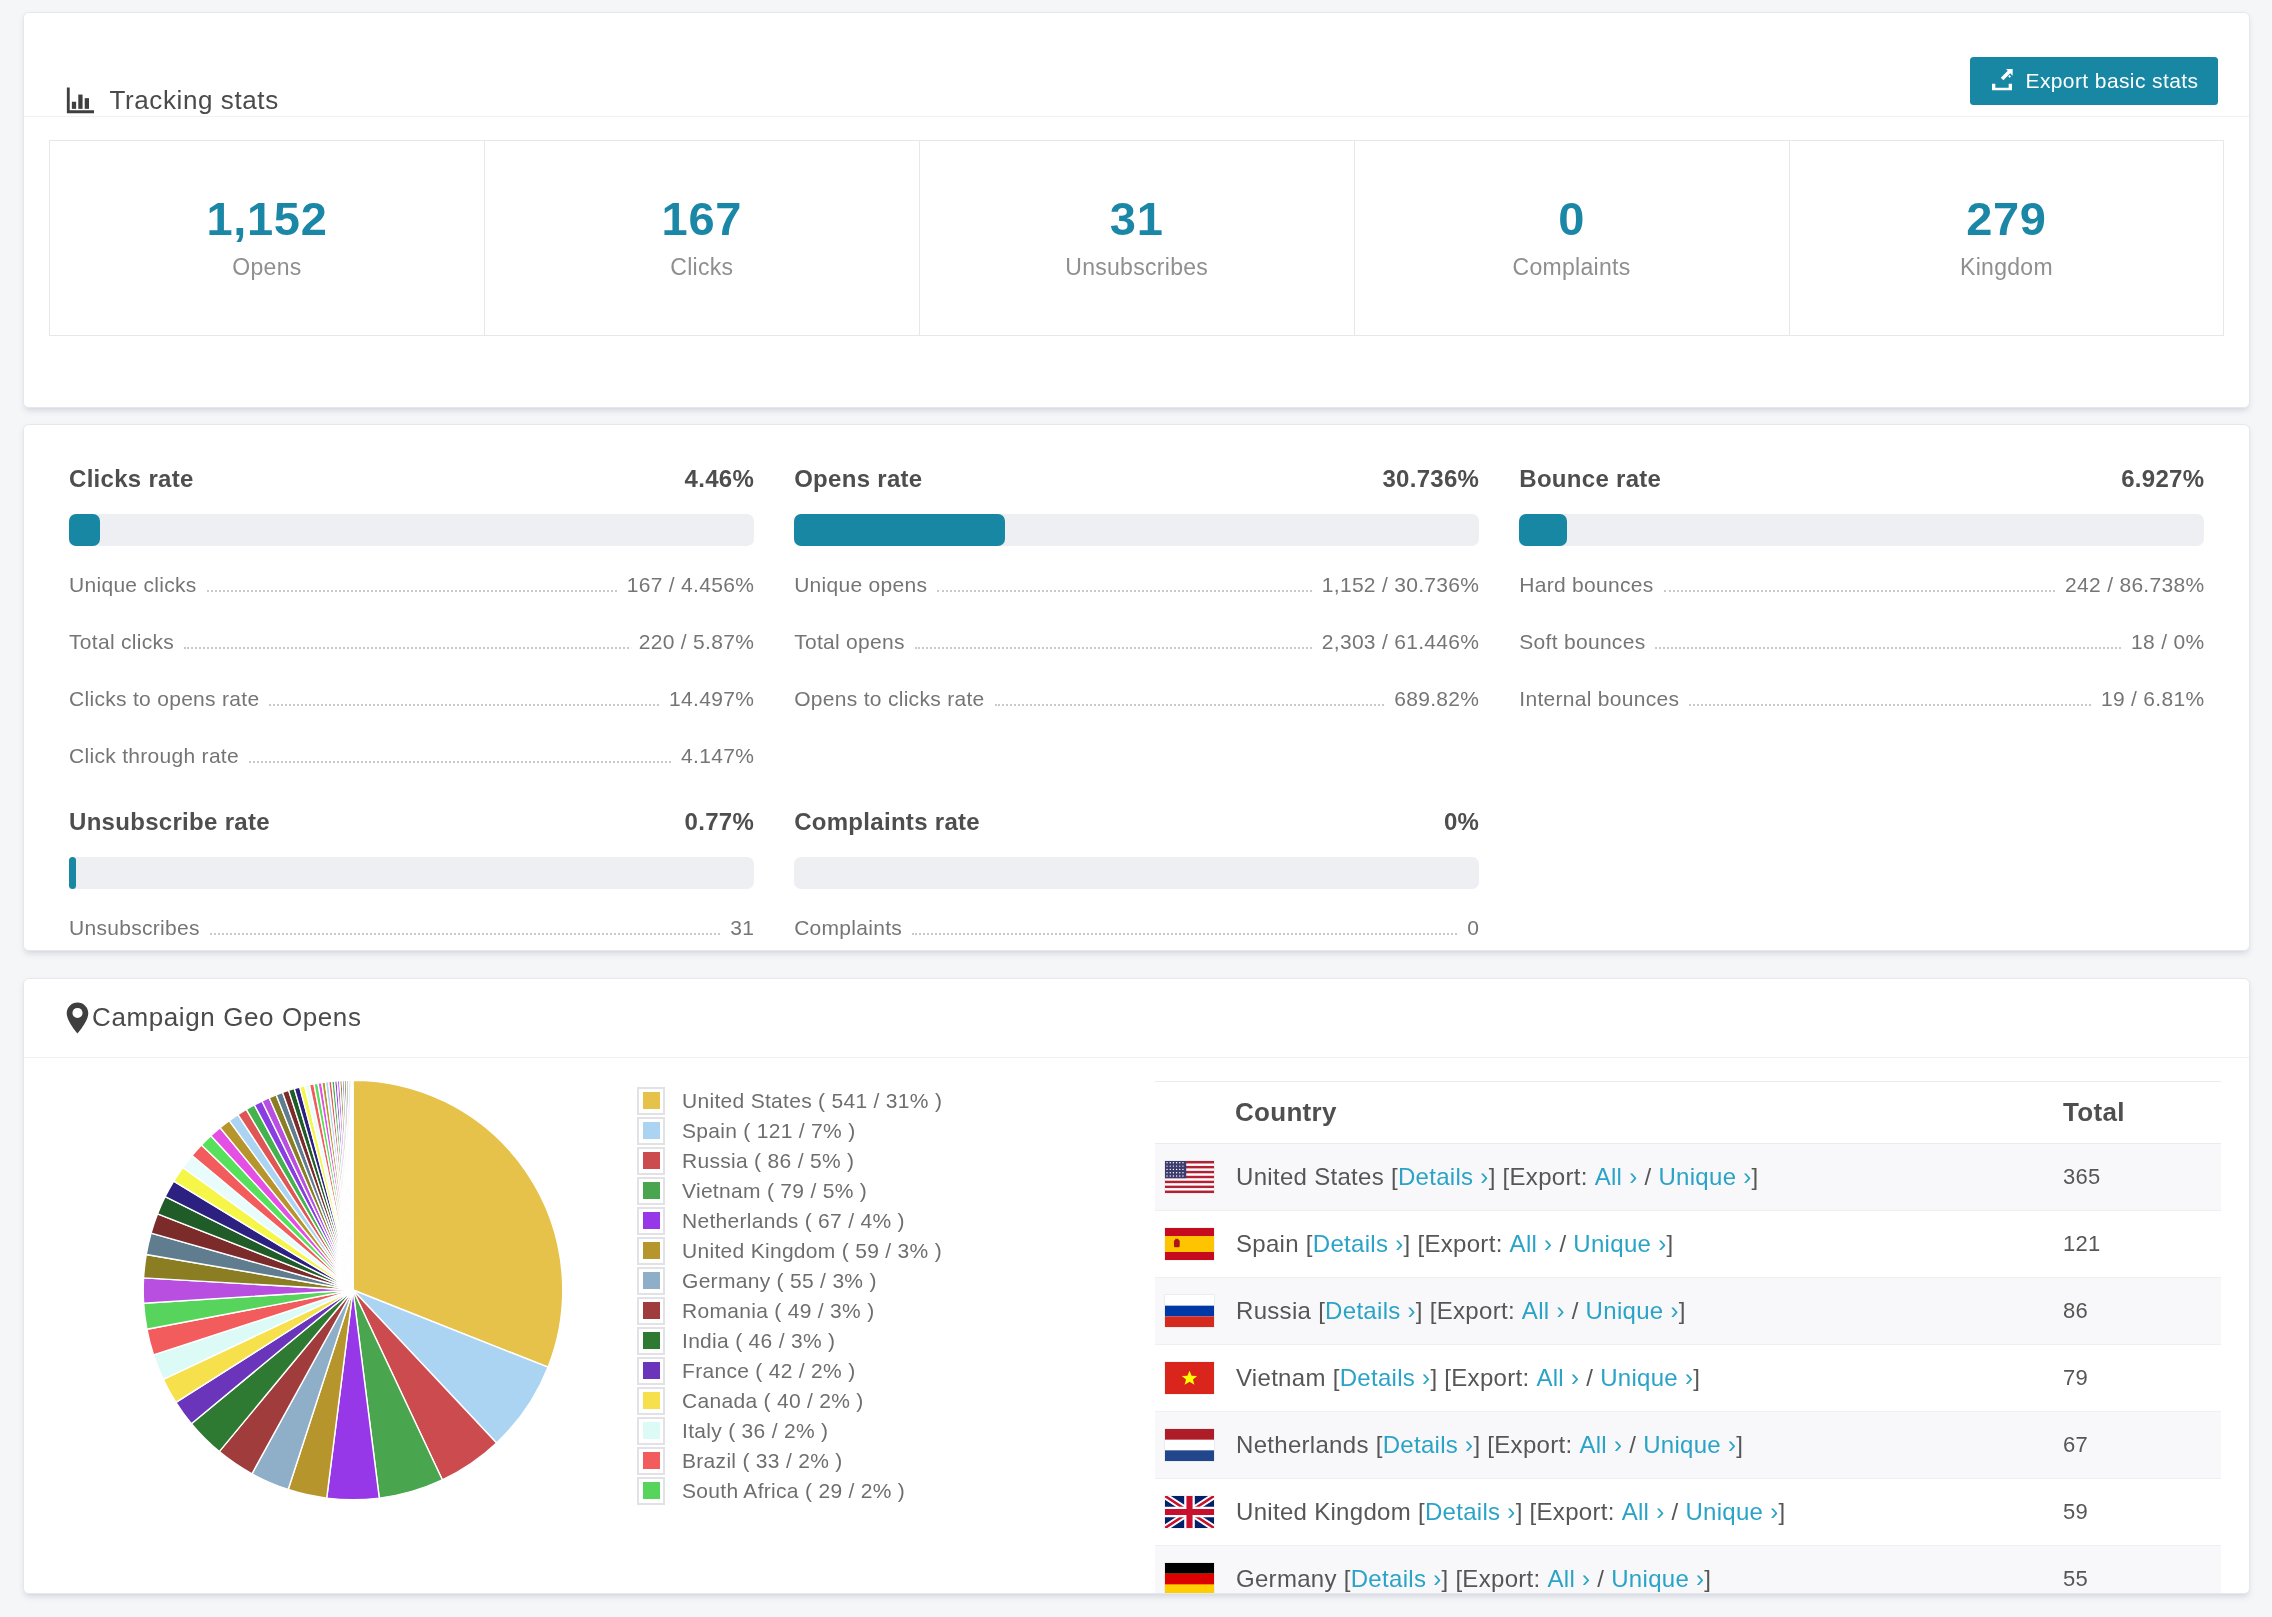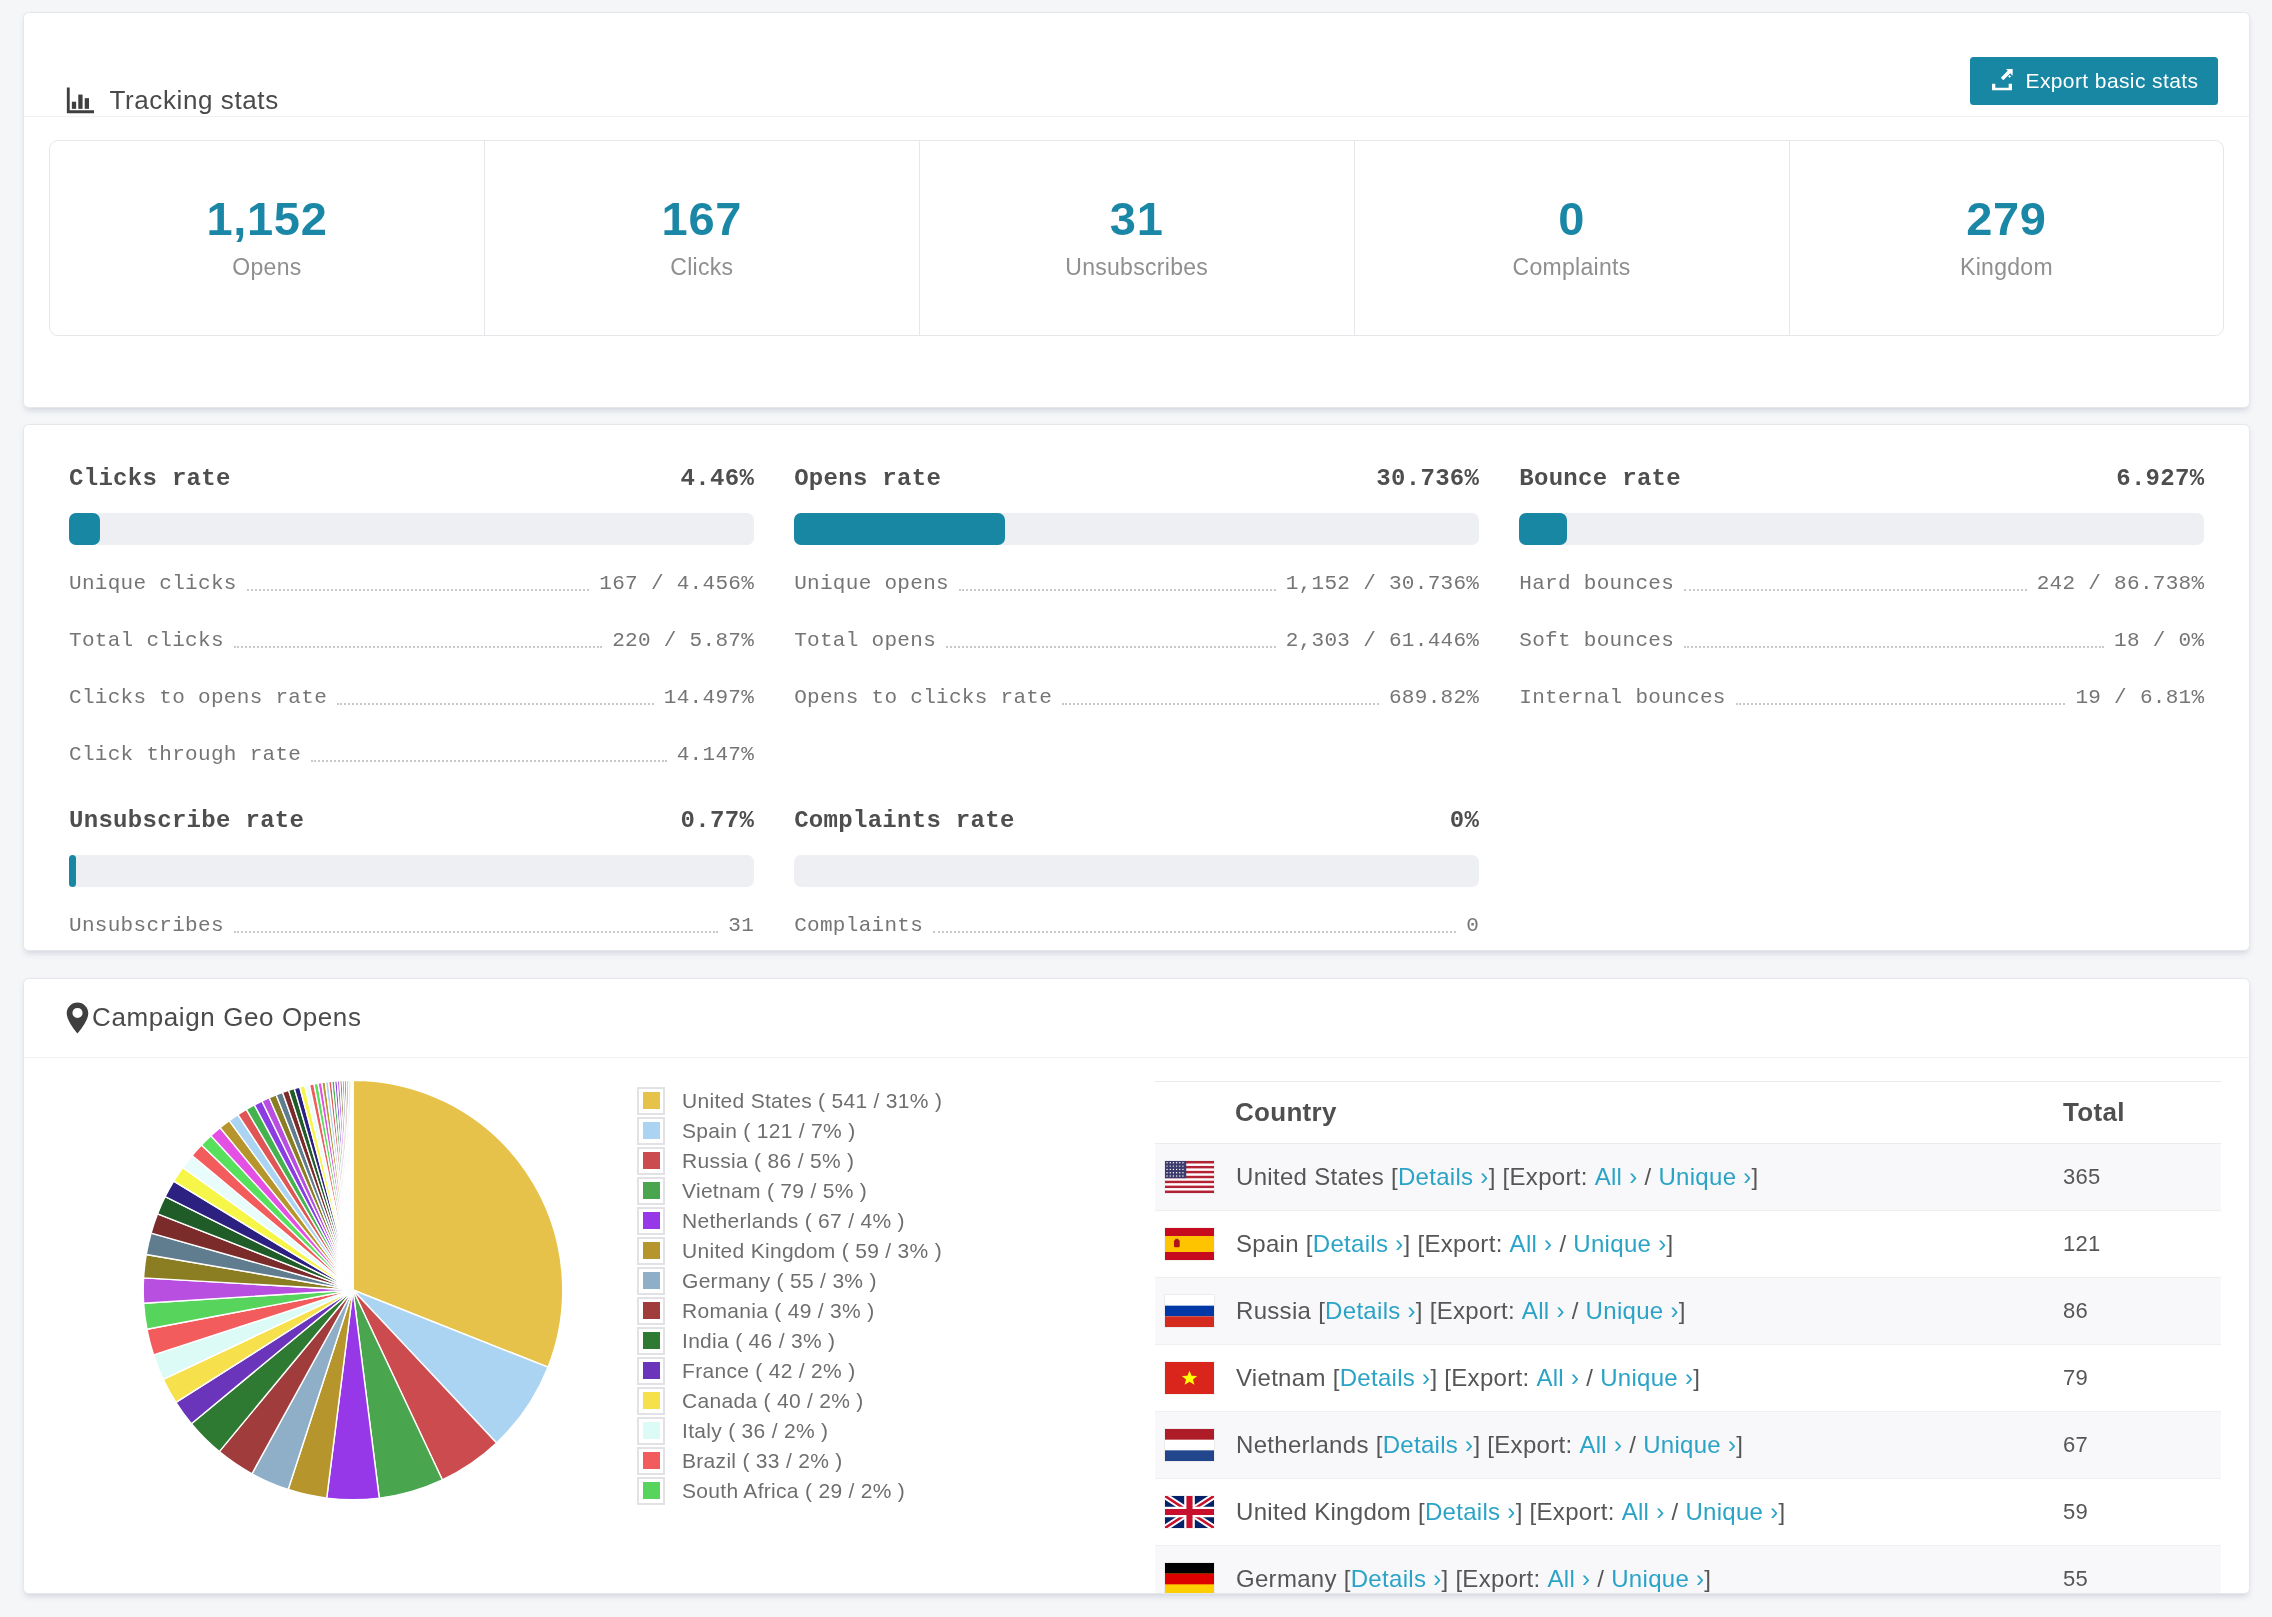--- a/index.html
+++ b/index.html
@@ -31,29 +31,29 @@
   .btn-export {
     position:absolute; top:44px; right:31px;
     display:flex; align-items:center; gap:11.3px;
     height:48px; padding:0 20px;
     background:#1787a3; color:#fff; border:none; border-radius:3.5px;
     font-family:inherit; font-size:21px; letter-spacing:0.4px; cursor:pointer;
   }
   .summary-row {
     margin:23px 25px 0;
     height:196px;
-    border:0.7px solid #e6e7eb; border-radius:9px;
+    border:0.7px solid #e6e7eb; border-radius:0;
     display:flex;
   }
   .sum-cell { flex:1; display:flex; flex-direction:column; align-items:center; justify-content:center; border-right:0.7px solid #e6e7eb; }
   .sum-cell:last-child { border-right:none; }
   .sum-value { font-size:47px; font-weight:700; color:#1b87a6; letter-spacing:0.7px; line-height:1; }
   .sum-label { margin-top:11.3px; font-size:23px; color:#8f8f8f; }
   
-  .card-rates { margin-top:15.5px; height:527px; padding:40px 45px 0;font-family:Liberation Mono, monospace; }
+  .card-rates { margin-top:15.5px; height:527px; padding:40px 45px 0; }
   .rates-grid { display:grid; grid-template-columns:repeat(3,1fr); column-gap:40px; row-gap:40px; }
   .rate-head { display:flex; justify-content:space-between; align-items:baseline; font-size:24px; font-weight:700; color:#4e4e4e; }
   .bar { margin-top:21px; height:32px; background:#edeff2; border-radius:7px; }
   .bar-fill { height:100%; background:#1787a3; border-radius:7px; min-width:7px; }
   .details { margin-top:27px; }
   .detail-row { display:flex; align-items:flex-end; font-size:21px; color:#757575; margin-top:33px; line-height:24px; }
   .detail-row:first-child { margin-top:0; }
   .leader { flex:1; border-bottom:2.1px dotted #c9c9cc; margin:0 10px; position:relative; top:-5px; }
   
   .card-geo { margin-top:27px; height:616px; }

